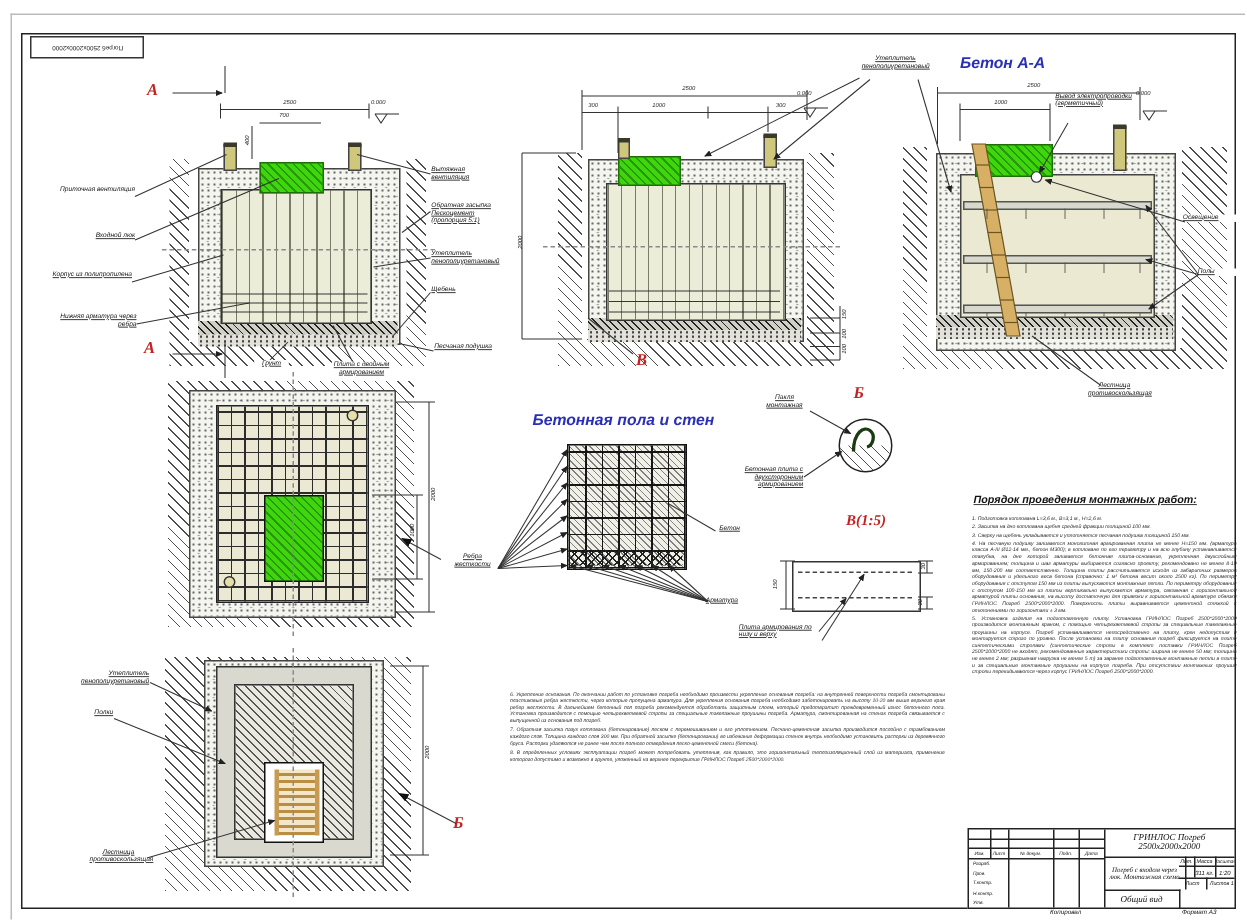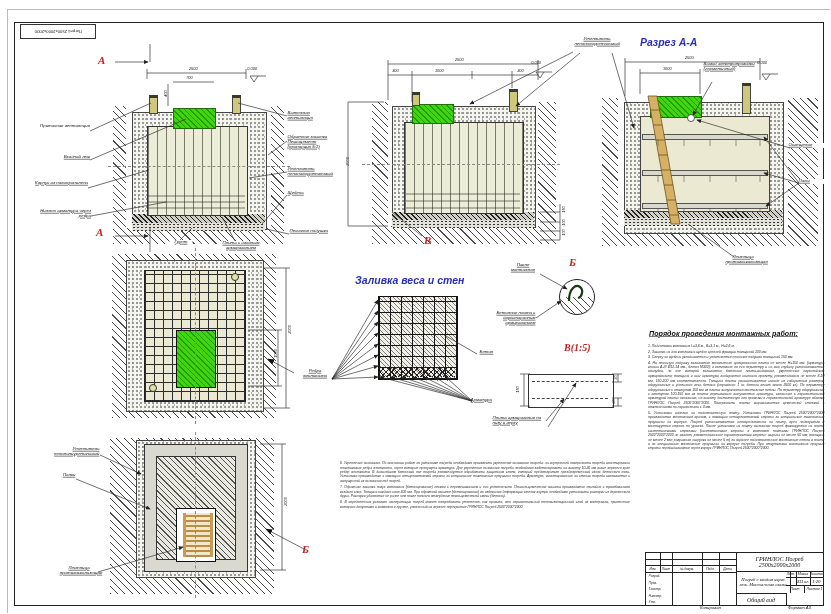--- a/index.html
+++ b/index.html
@@ -97,21 +97,21 @@
   <div class="dt" style="left:452px;top:57px;">2500</div>
   <div class="dt" style="left:432px;top:68px;">1000</div>
   <div class="dt" style="left:390px;top:68px;">300</div>
   <div class="dt" style="left:515px;top:68px;">300</div>
   <div class="dt dtv" style="left:340px;top:158px;">2000</div>
   <div class="dt" style="left:528px;top:60px;">0.000</div>
   <div class="dt dtv" style="left:558px;top:206px;">150</div>
   <div class="dt dtv" style="left:558px;top:219px;">100</div>
   <div class="dt dtv" style="left:558px;top:229px;">100</div>
 
-  <div class="bt" style="left:640px;top:36px;">Разрез А-А</div>
+  <div class="bt" style="left:640px;top:36px;">Бетон А-А</div>
   <div class="abs hatch" style="left:602px;top:98px;width:216px;height:148px;"></div>
   <div class="abs" style="left:618px;top:98px;width:170px;height:134px;background:#fff;"></div>
   <div class="abs stip" style="left:624px;top:102px;width:158px;height:130px;border:1px solid #444;"></div>
   <div class="abs slabh" style="left:624px;top:210px;width:158px;height:8px;"></div>
   <div class="abs gravel" style="left:624px;top:218px;width:158px;height:8px;"></div>
   <div class="abs pale" style="left:640px;top:116px;width:128px;height:94px;border:1px solid #444;"></div>
   <div class="abs green" style="left:650px;top:96px;width:50px;height:20px;"></div>
   <div class="abs pipe" style="left:742px;top:84px;width:7px;height:28px;"></div>
 
   <div class="abs" style="left:642px;top:134px;width:124px;height:4px;background:#d8d8cc;border:.7px solid #555;"></div>
@@ -130,21 +130,21 @@
   <div class="abs stip" style="left:126px;top:260px;width:136px;height:150px;border:1px solid #444;"></div>
   <div class="abs mesh" style="left:144px;top:270px;width:100px;height:130px;border:1px solid #222;"></div>
   <div class="abs green" style="left:176px;top:330px;width:38px;height:56px;border:1.4px solid #111;"></div>
   <div class="abs dashv" style="left:195px;top:248px;width:0;height:176px;"></div>
   <div class="abs" style="left:231px;top:273px;width:6px;height:6px;border:1px solid #333;border-radius:50%;background:#e6e0a8;"></div>
   <div class="abs" style="left:149px;top:384px;width:6px;height:6px;border:1px solid #333;border-radius:50%;background:#e6e0a8;"></div>
   <div class="lb oc u bgw" style="left:285px;top:369px;width:58px;">Ребра жесткости</div>
   <div class="dt dtv" style="left:282px;top:326px;">2000</div>
   <div class="dt dtv" style="left:268px;top:350px;">1000</div>
 
-  <div class="bt" style="left:355px;top:274px;">Заливка веса и стен</div>
+  <div class="bt" style="left:355px;top:274px;">Бетонная пола и стен</div>
   <div class="abs mesh2" style="left:378px;top:296px;width:78px;height:82px;"></div>
   <div class="abs xh" style="left:379px;top:367px;width:76px;height:10px;"></div>
   <div class="lb ol u bgw" style="left:479px;top:350px;width:50px;">Бетон</div>
   <div class="lb ol u bgw" style="left:470px;top:398px;width:60px;">Арматура</div>
 
   <div class="rl" style="left:569px;top:256px;">Б</div>
   <div class="abs" style="left:559px;top:279px;width:34px;height:34px;border:1px solid #222;border-radius:50%;overflow:hidden;background:#fff;">
     <div class="abs hatch" style="left:0;top:17px;width:34px;height:17px;"></div>
   </div>
   <div class="lb oc u bgw" style="left:496px;top:263px;width:52px;">Пакля монтажная</div>

